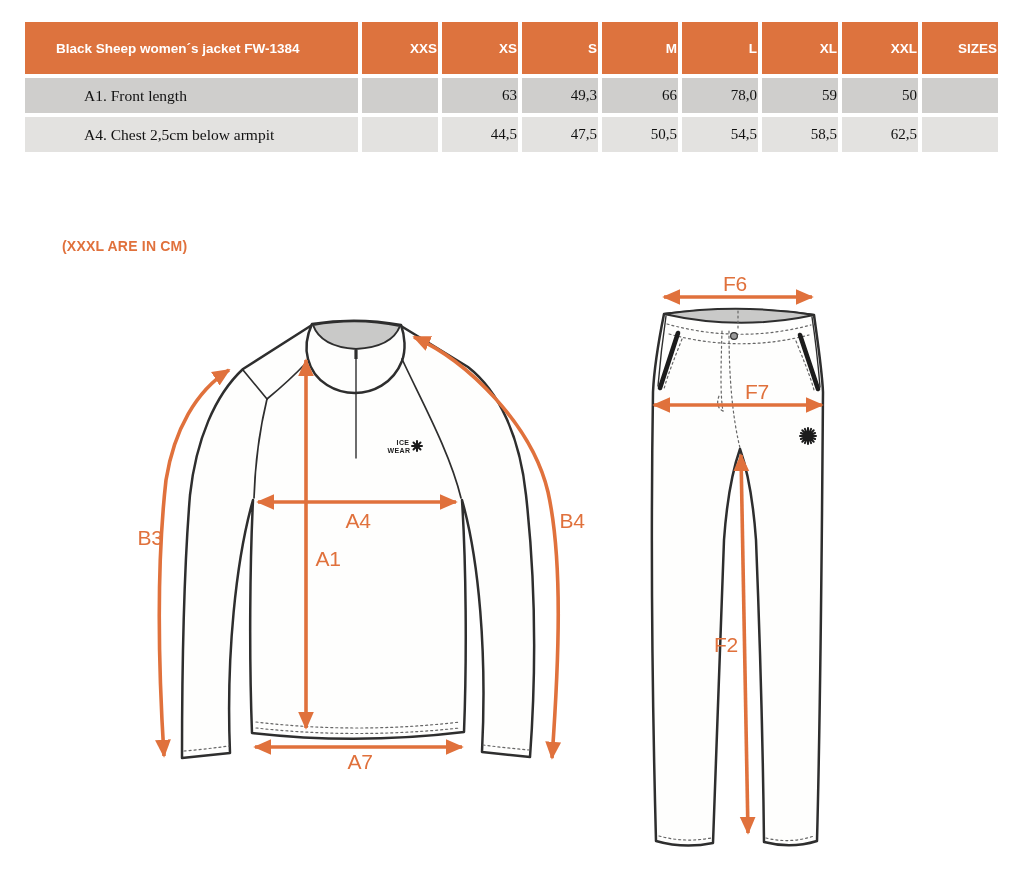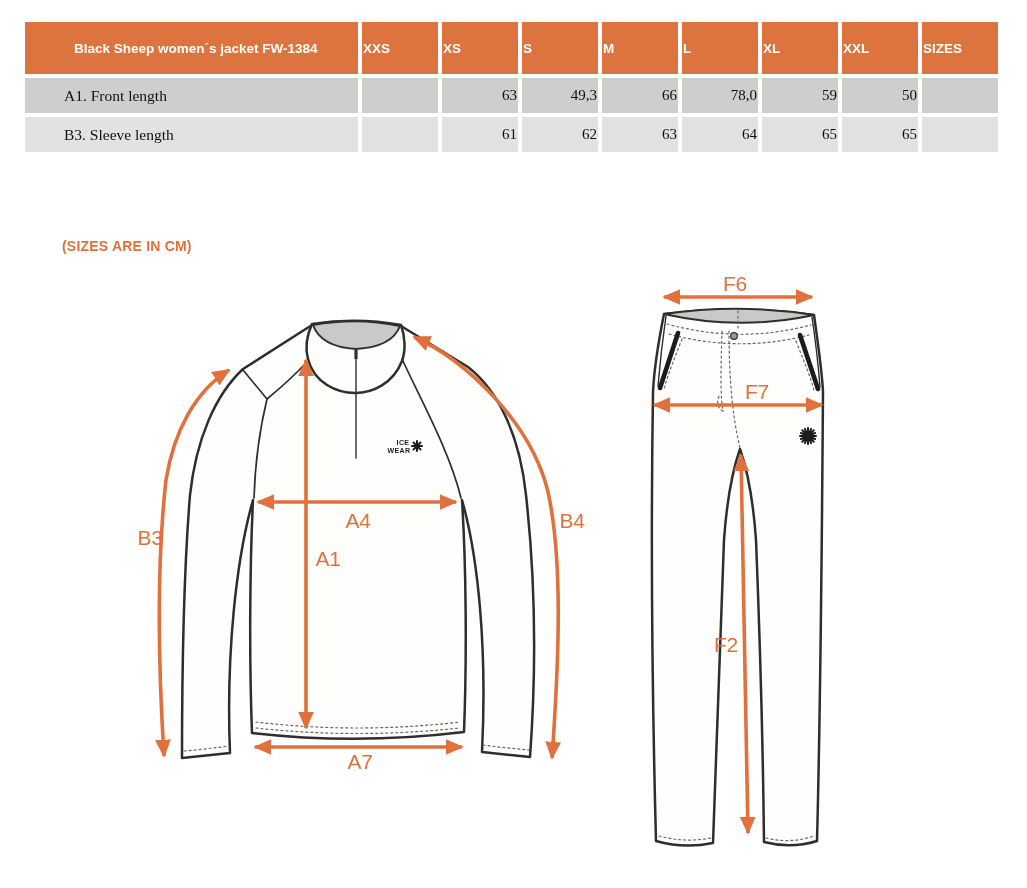--- a/index.html
+++ b/index.html
@@ -3,25 +3,25 @@
 <meta charset="utf-8">
 <style>
   html,body{margin:0;padding:0;background:#ffffff;}
   #page{position:relative;width:1027px;height:888px;background:#ffffff;overflow:hidden;
         font-family:"Liberation Sans",sans-serif;}
   
   #table-wrap{position:absolute;left:21px;top:18px;}
   table.size-table{border-collapse:separate;border-spacing:4px;table-layout:fixed;}
   table.size-table th,table.size-table td{margin:0;overflow:hidden;white-space:nowrap;}
   th.hdr{height:50px;background:#DD733E;color:#ffffff;
-         font:bold 13.5px "Liberation Sans",sans-serif;text-align:left;vertical-align:middle;}
-  th.hdr.first{text-align:left;padding-left:49px;}
+         font:bold 13.5px "Liberation Sans",sans-serif;text-align:right;vertical-align:middle;}
+  th.hdr.first{text-align:left;padding-left:31px;}
   td.cell{height:33px;vertical-align:middle;text-align:right;
           font:15px "Liberation Serif",serif;color:#111111;}
-  td.cell.label{text-align:left;padding-left:39px;font-size:15.5px;margin-top:9px;}
+  td.cell.label{text-align:left;padding-left:59px;font-size:15.5px;margin-top:9px;}
   tr.row-dark td{background:#CFCECC;}
   tr.row-light td{background:#E3E2E0;}
   
   #sizes-note{position:absolute;left:62px;top:238px;color:#E0713C;
               font:bold 14px "Liberation Sans",sans-serif;letter-spacing:.2px;}
   
   #diagram{position:absolute;left:0;top:0;width:1027px;height:888px;}
   .garment{fill:#FEFEFD;stroke:#2E2E2E;stroke-width:2.5;stroke-linejoin:round;stroke-linecap:round;}
   .seam{fill:none;stroke:#2E2E2E;stroke-width:1.7;stroke-linecap:round;}
   .thinline{fill:none;stroke:#2E2E2E;stroke-width:1.4;stroke-linecap:round;}
@@ -68,35 +68,35 @@
         <td class="cell"></td>
         <td class="cell">63</td>
         <td class="cell">49,3</td>
         <td class="cell">66</td>
         <td class="cell">78,0</td>
         <td class="cell">59</td>
         <td class="cell">50</td>
         <td class="cell"></td>
       </tr>
       <tr class="row-light">
-        <td class="cell label">B3. Sleeve length</td>
-        <td class="cell"></td>
-        <td class="cell">61</td>
-        <td class="cell">62</td>
-        <td class="cell">63</td>
-        <td class="cell">64</td>
-        <td class="cell">65</td>
-        <td class="cell">65</td>
+        <td class="cell label">A4. Chest 2,5cm below armpit</td>
+        <td class="cell"></td>
+        <td class="cell">44,5</td>
+        <td class="cell">47,5</td>
+        <td class="cell">50,5</td>
+        <td class="cell">54,5</td>
+        <td class="cell">58,5</td>
+        <td class="cell">62,5</td>
         <td class="cell"></td>
       </tr>
     </tbody>
       </table>
   </div>
 
-  <div id="sizes-note">(SIZES ARE IN CM)</div>
+  <div id="sizes-note">(XXXL ARE IN CM)</div>
 
   <svg id="diagram" viewBox="0 0 1027 888">
     <defs>
       <marker id="ah" viewBox="0 0 10 10" refX="9" refY="5" markerWidth="5" markerHeight="5" orient="auto-start-reverse">
         <path d="M0,0.6 L10,5 L0,9.4 Z" fill="#E0713C"></path>
       </marker>
     </defs>
 
     <g>
 

